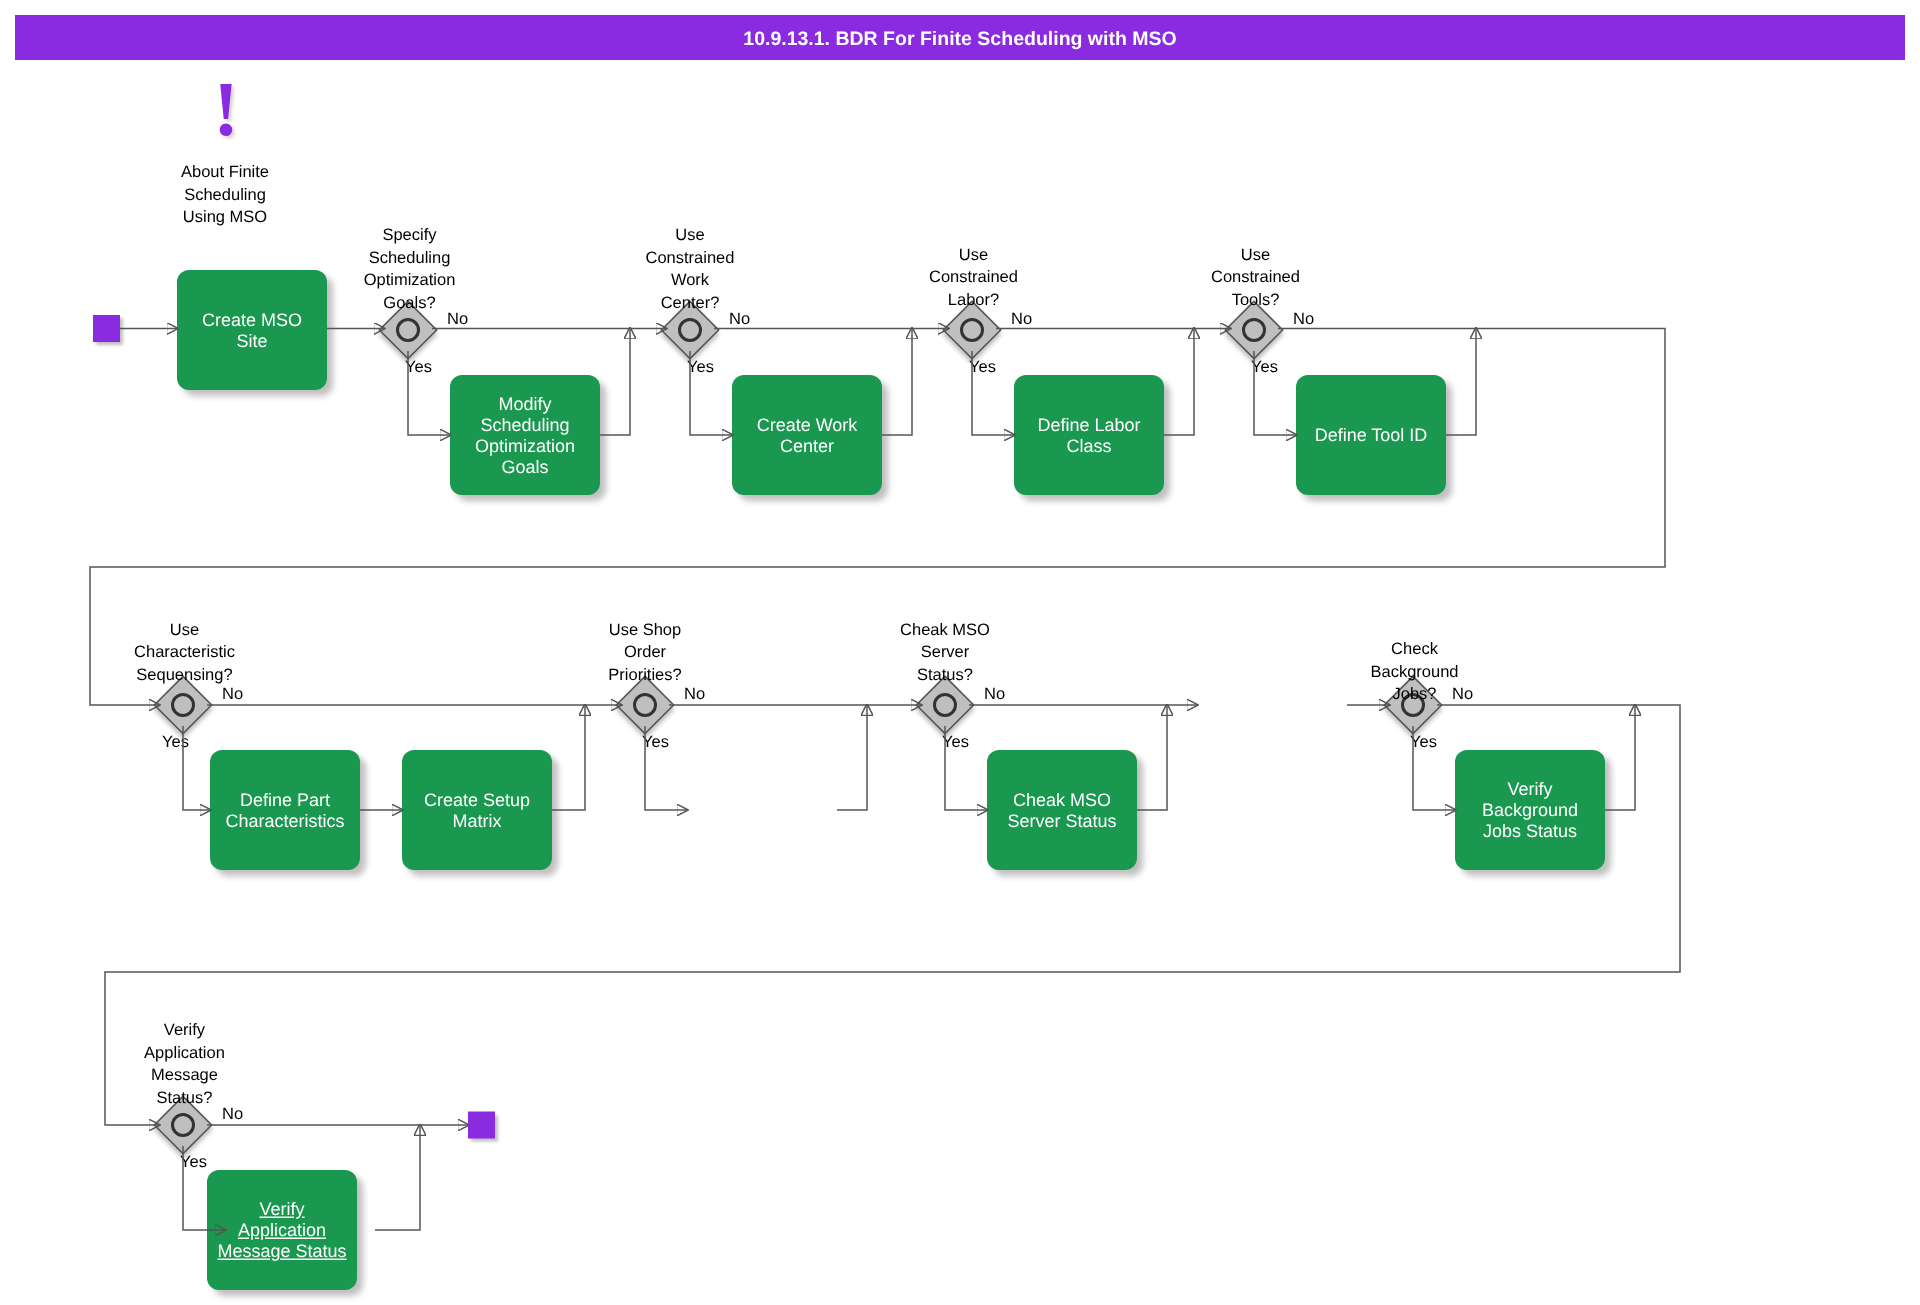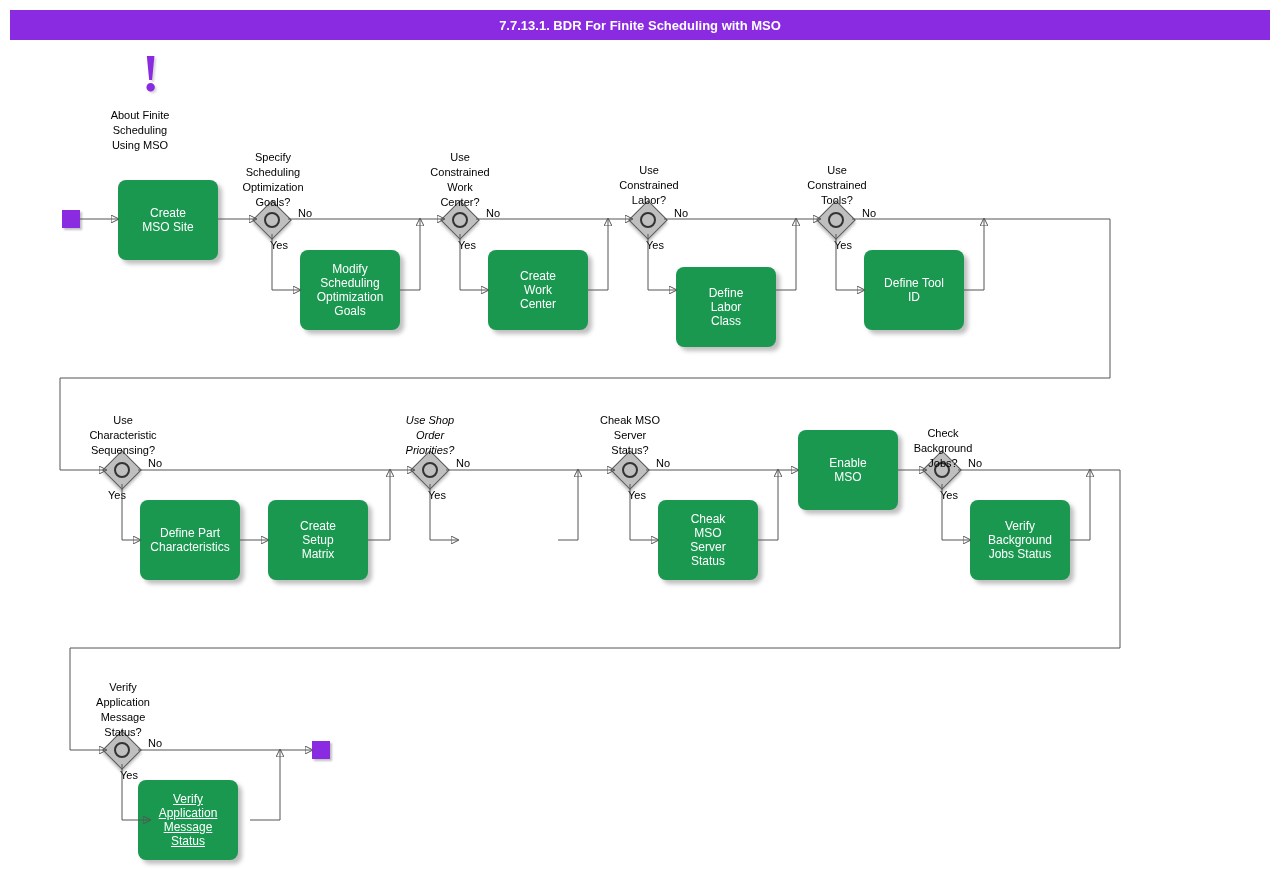--- a/index.html
+++ b/index.html
@@ -1,37 +1,37 @@
 <!DOCTYPE html>
 <html><head>
   <meta charset="utf-8">
   <style>
     * { margin: 0; padding: 0; box-sizing: border-box; font-family: Arial, sans-serif; }
     body { background: #fff; }
     .canvas { position: relative; width: 1280px; height: 870px; }
     .header { position: absolute; left: 10px; top: 10px; right: 10px; height: 30px; background: #8a2be2; color: #fff; font-weight: bold; font-size: 13px; display: flex; align-items: center; justify-content: center; }
     .exclaim { position: absolute; color: #8a2be2; font-size: 52px; font-weight: bold; font-family: Georgia, serif; line-height: 1; text-shadow: 2px 2px 2px rgba(0,0,0,0.15); }
     .annotation { position: absolute; font-size: 11px; line-height: 1.35; text-align: center; color: #000; }
-    .task { position: absolute; width: 100px; height: 80px; background: #1a9850; color: #fff; border-radius: 8px; display: flex; align-items: center; justify-content: center; text-align: center; font-size: 12px; padding: 20px; box-shadow: 4px 4px 4px rgba(0,0,0,0.25); }
+    .task { position: absolute; width: 100px; height: 80px; background: #1a9850; color: #fff; border-radius: 8px; display: flex; align-items: center; justify-content: center; text-align: center; font-size: 12px; padding: 6px; box-shadow: 4px 4px 4px rgba(0,0,0,0.25); }
     .gateway { position: absolute; width: 28px; height: 28px; transform: rotate(45deg); background: #bfbfbf; border: 1px solid #555; box-shadow: 2px 2px 3px rgba(0,0,0,0.25); }
     .gateway::after { content: ''; position: absolute; left: 50%; top: 50%; width: 12px; height: 12px; border: 2px solid #333; border-radius: 50%; transform: translate(-50%,-50%); }
     .label { position: absolute; font-size: 11px; text-align: center; line-height: 1.35; color: #000; }
     .ev { position: absolute; width: 18px; height: 18px; background: #8a2be2; box-shadow: 2px 2px 2px rgba(0,0,0,0.25); }
     svg.wires { position: absolute; left: 0; top: 0; width: 1280px; height: 870px; pointer-events: none; }
     svg.wires path { fill: none; stroke: #555; stroke-width: 1; }
     .arrow { stroke: #555; fill: #555; }
   </style>
 </head>
 <body>
 
 <div class="canvas">
-  <div class="header">7.7.13.1. BDR For Finite Scheduling with MSO</div>
+  <div class="header">10.9.13.1. BDR For Finite Scheduling with MSO</div>
 
   <div class="exclaim" style="left:142px; top:48px;">!</div>
-  <div class="annotation" style="left:100px; top:108px; width:80px;">About Finite<br>Scheduling<br>Using MSO</div>
+  <div class="annotation" style="left:110px; top:108px; width:80px;">About Finite<br>Scheduling<br>Using MSO</div>
 
   <div class="ev" style="left:62px; top:210px;"></div>
 
   <div class="task" style="left:118px; top:180px;">Create MSO Site</div>
 
   <div class="gateway" style="left:258px; top:206px;"></div>
   <div class="label" style="left:238px; top:150px; width:70px;">Specify<br>Scheduling<br>Optimization<br>Goals?</div>
   <div class="label" style="left:298px; top:206px;">No</div>
   <div class="label" style="left:270px; top:238px;">Yes</div>
   <div class="task" style="left:300px; top:250px;">Modify<br>Scheduling<br>Optimization<br>Goals</div>
@@ -39,47 +39,46 @@
   <div class="gateway" style="left:446px; top:206px;"></div>
   <div class="label" style="left:425px; top:150px; width:70px;">Use<br>Constrained<br>Work<br>Center?</div>
   <div class="label" style="left:486px; top:206px;">No</div>
   <div class="label" style="left:458px; top:238px;">Yes</div>
   <div class="task" style="left:488px; top:250px;">Create Work<br>Center</div>
 
   <div class="gateway" style="left:634px; top:206px;"></div>
   <div class="label" style="left:614px; top:163px; width:70px;">Use<br>Constrained<br>Labor?</div>
   <div class="label" style="left:674px; top:206px;">No</div>
   <div class="label" style="left:646px; top:238px;">Yes</div>
-  <div class="task" style="left:676px; top:267px;">Define Labor<br>Class</div>
+  <div class="task" style="left:676px; top:250px;">Define Labor<br>Class</div>
 
   <div class="gateway" style="left:822px; top:206px;"></div>
   <div class="label" style="left:802px; top:163px; width:70px;">Use<br>Constrained<br>Tools?</div>
   <div class="label" style="left:862px; top:206px;">No</div>
   <div class="label" style="left:834px; top:238px;">Yes</div>
   <div class="task" style="left:864px; top:250px;">Define Tool ID</div>
 
   <div class="gateway" style="left:108px; top:456px;"></div>
   <div class="label" style="left:73px; top:413px; width:100px;">Use<br>Characteristic<br>Sequensing?</div>
   <div class="label" style="left:148px; top:456px;">No</div>
   <div class="label" style="left:108px; top:488px;">Yes</div>
   <div class="task" style="left:268px; top:500px;">Create Setup<br>Matrix</div>
   <div class="task" style="left:140px; top:500px;">Define Part<br>Characteristics</div>
 
   <div class="gateway" style="left:416px; top:456px;"></div>
-  <div class="label" style="left:395px; top:413px; width:70px;font-style:italic;">Use Shop<br>Order<br>Priorities?</div>
+  <div class="label" style="left:395px; top:413px; width:70px;">Use Shop<br>Order<br>Priorities?</div>
   <div class="label" style="left:456px; top:456px;">No</div>
   <div class="label" style="left:428px; top:488px;">Yes</div>
 
   <div class="gateway" style="left:616px; top:456px;"></div>
   <div class="label" style="left:595px; top:413px; width:70px;">Cheak MSO<br>Server<br>Status?</div>
   <div class="label" style="left:656px; top:456px;">No</div>
   <div class="label" style="left:628px; top:488px;">Yes</div>
   <div class="task" style="left:658px; top:500px;">Cheak MSO<br>Server Status</div>
 
-  <div class="task" style="left:798px; top:430px;">Enable MSO</div>
 
   <div class="gateway" style="left:928px; top:456px;"></div>
   <div class="label" style="left:908px; top:426px; width:70px;">Check<br>Background<br>Jobs?</div>
   <div class="label" style="left:968px; top:456px;">No</div>
   <div class="label" style="left:940px; top:488px;">Yes</div>
   <div class="task" style="left:970px; top:500px;">Verify<br>Background<br>Jobs Status</div>
 
   <div class="gateway" style="left:108px; top:736px;"></div>
   <div class="label" style="left:88px; top:680px; width:70px;">Verify<br>Application<br>Message<br>Status?</div>
   <div class="label" style="left:148px; top:736px;">No</div>

